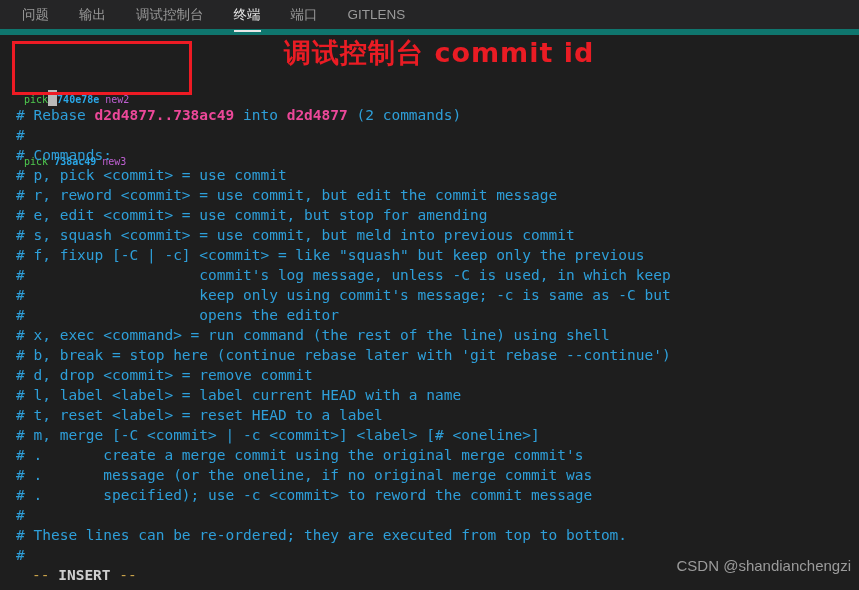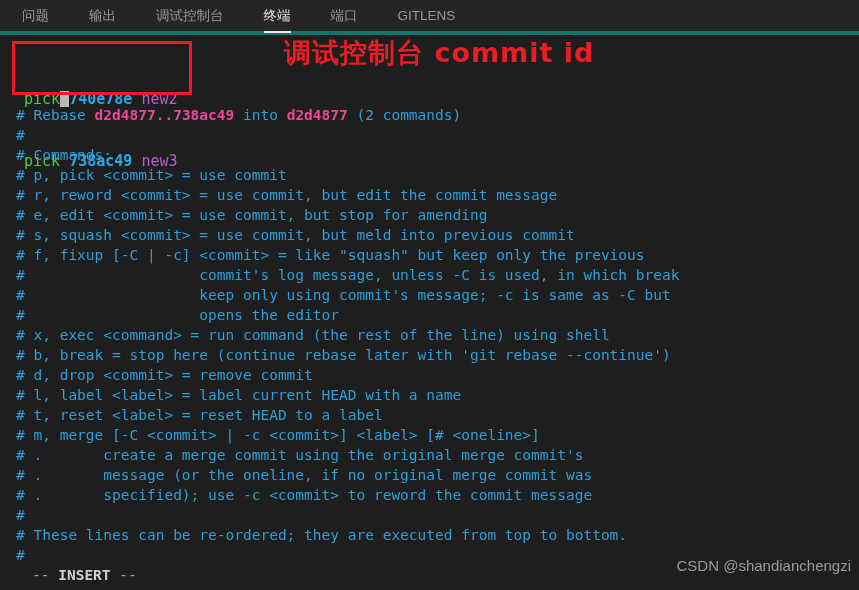--- a/index.html
+++ b/index.html
@@ -16,22 +16,22 @@
   }
 
   
   #panel-tabbar {
     height: 35px;
     background: #252526;
     display: flex;
     align-items: center;
     padding-left: 22px;
     box-sizing: border-box;
-    gap: 40px;
-    border-bottom: 4px solid #0f766e;
+    gap: 30px;
+    border-bottom: 6px solid #0f766e;
   }
   .panel-tab {
     font-size: 13.5px;
     color: #9a9a9a;
     line-height: 34px;
     height: 34px;
     position: relative;
     white-space: nowrap;
     cursor: pointer;
     font-family: "Liberation Sans", sans-serif;
@@ -93,21 +93,21 @@
     height: 54px;
     border: 3px solid #ee1b24;
     box-sizing: border-box;
     pointer-events: none;
   }
   #pick-lines {
     position: absolute;
     left: 24px;
     top: 12px;
     line-height: 21px;
-    font-size: 15px;
+    font-size: 10px;
     font-family: "DejaVu Sans Mono", "Liberation Mono", monospace;
     white-space: pre;
   }
 
   
   #annotation-text {
     position: absolute;
     left: 284px;
     top: 8px;
     font-size: 27px;
@@ -175,21 +175,21 @@
 
   <div id="help-block">
     <div class="tline"><span class="c-comment"># Rebase </span><span class="c-bold">d2d4877..738ac49</span><span class="c-comment"> into </span><span class="c-bold">d2d4877</span><span class="c-comment"> (2 commands)</span></div>
     <div class="tline c-comment">#</div>
     <div class="tline c-comment"># Commands:</div>
     <div class="tline c-comment"># p, pick &lt;commit&gt; = use commit</div>
     <div class="tline c-comment"># r, reword &lt;commit&gt; = use commit, but edit the commit message</div>
     <div class="tline c-comment"># e, edit &lt;commit&gt; = use commit, but stop for amending</div>
     <div class="tline c-comment"># s, squash &lt;commit&gt; = use commit, but meld into previous commit</div>
     <div class="tline c-comment"># f, fixup [-C | -c] &lt;commit&gt; = like "squash" but keep only the previous</div>
-    <div class="tline c-comment">#                    commit's log message, unless -C is used, in which break</div>
+    <div class="tline c-comment">#                    commit's log message, unless -C is used, in which keep</div>
     <div class="tline c-comment">#                    keep only using commit's message; -c is same as -C but</div>
     <div class="tline c-comment">#                    opens the editor</div>
     <div class="tline c-comment"># x, exec &lt;command&gt; = run command (the rest of the line) using shell</div>
     <div class="tline c-comment"># b, break = stop here (continue rebase later with 'git rebase --continue')</div>
     <div class="tline c-comment"># d, drop &lt;commit&gt; = remove commit</div>
     <div class="tline c-comment"># l, label &lt;label&gt; = label current HEAD with a name</div>
     <div class="tline c-comment"># t, reset &lt;label&gt; = reset HEAD to a label</div>
     <div class="tline c-comment"># m, merge [-C &lt;commit&gt; | -c &lt;commit&gt;] &lt;label&gt; [# &lt;oneline&gt;]</div>
     <div class="tline c-comment"># .       create a merge commit using the original merge commit's</div>
     <div class="tline c-comment"># .       message (or the oneline, if no original merge commit was</div>

